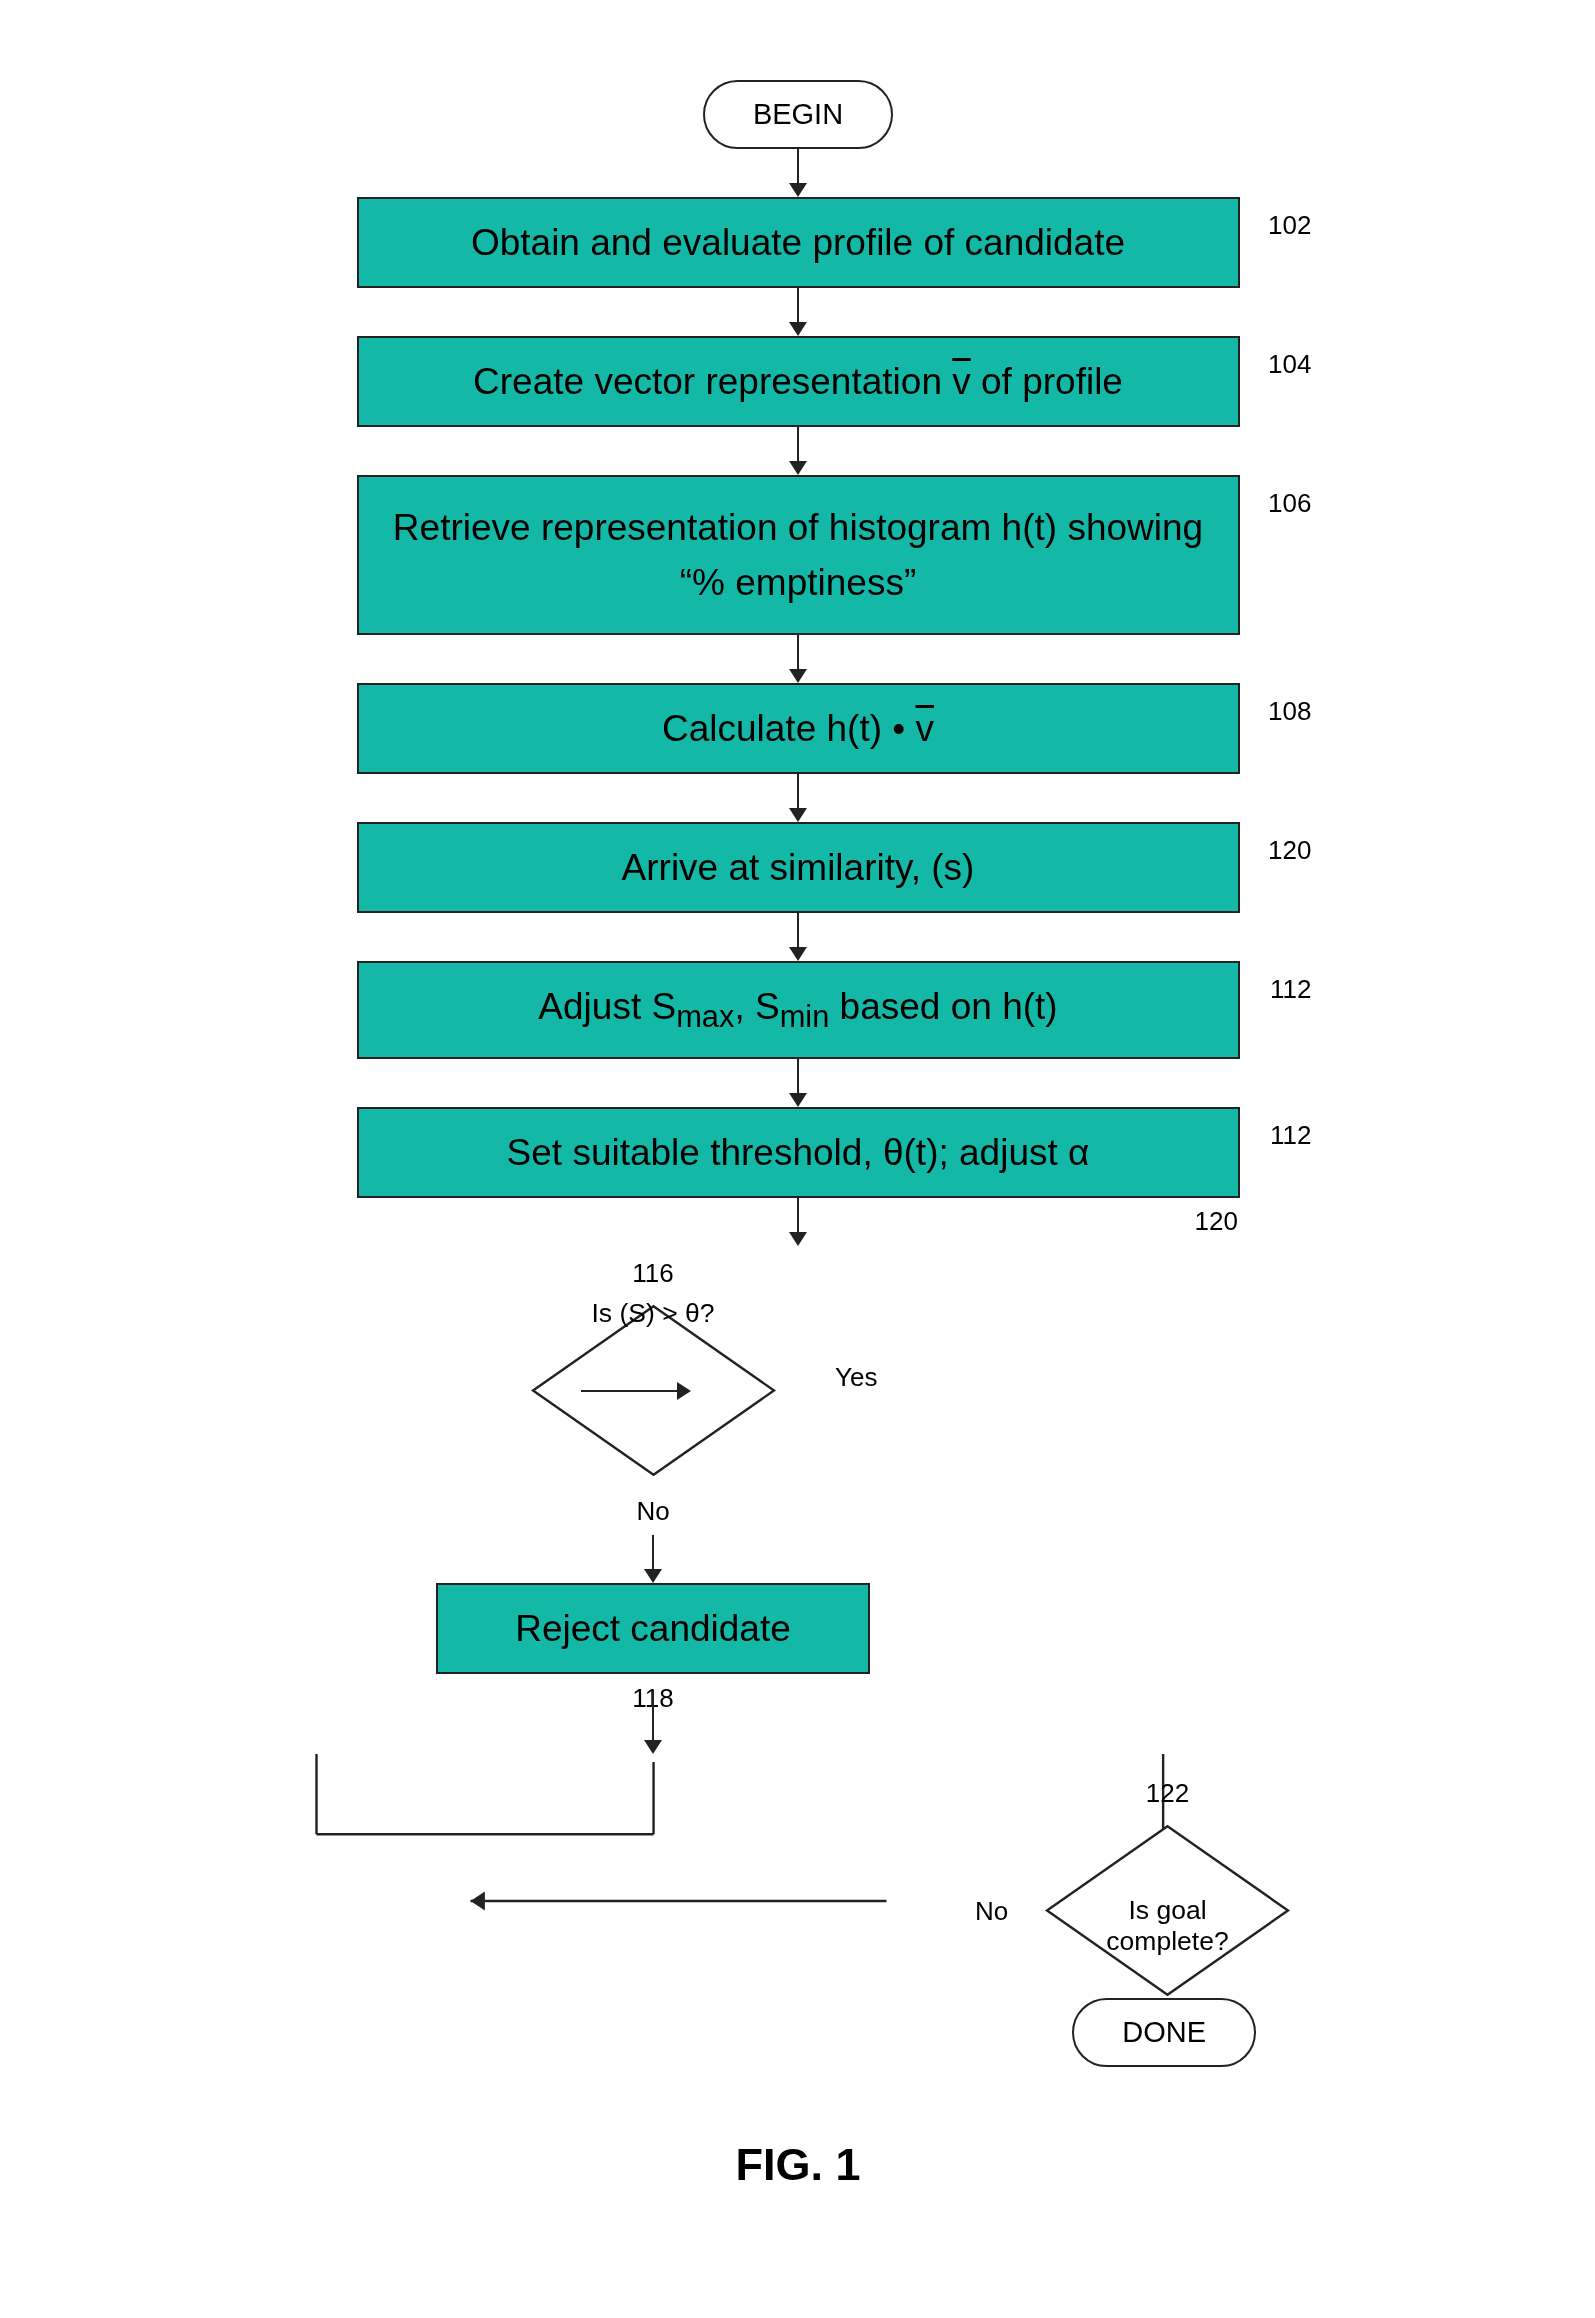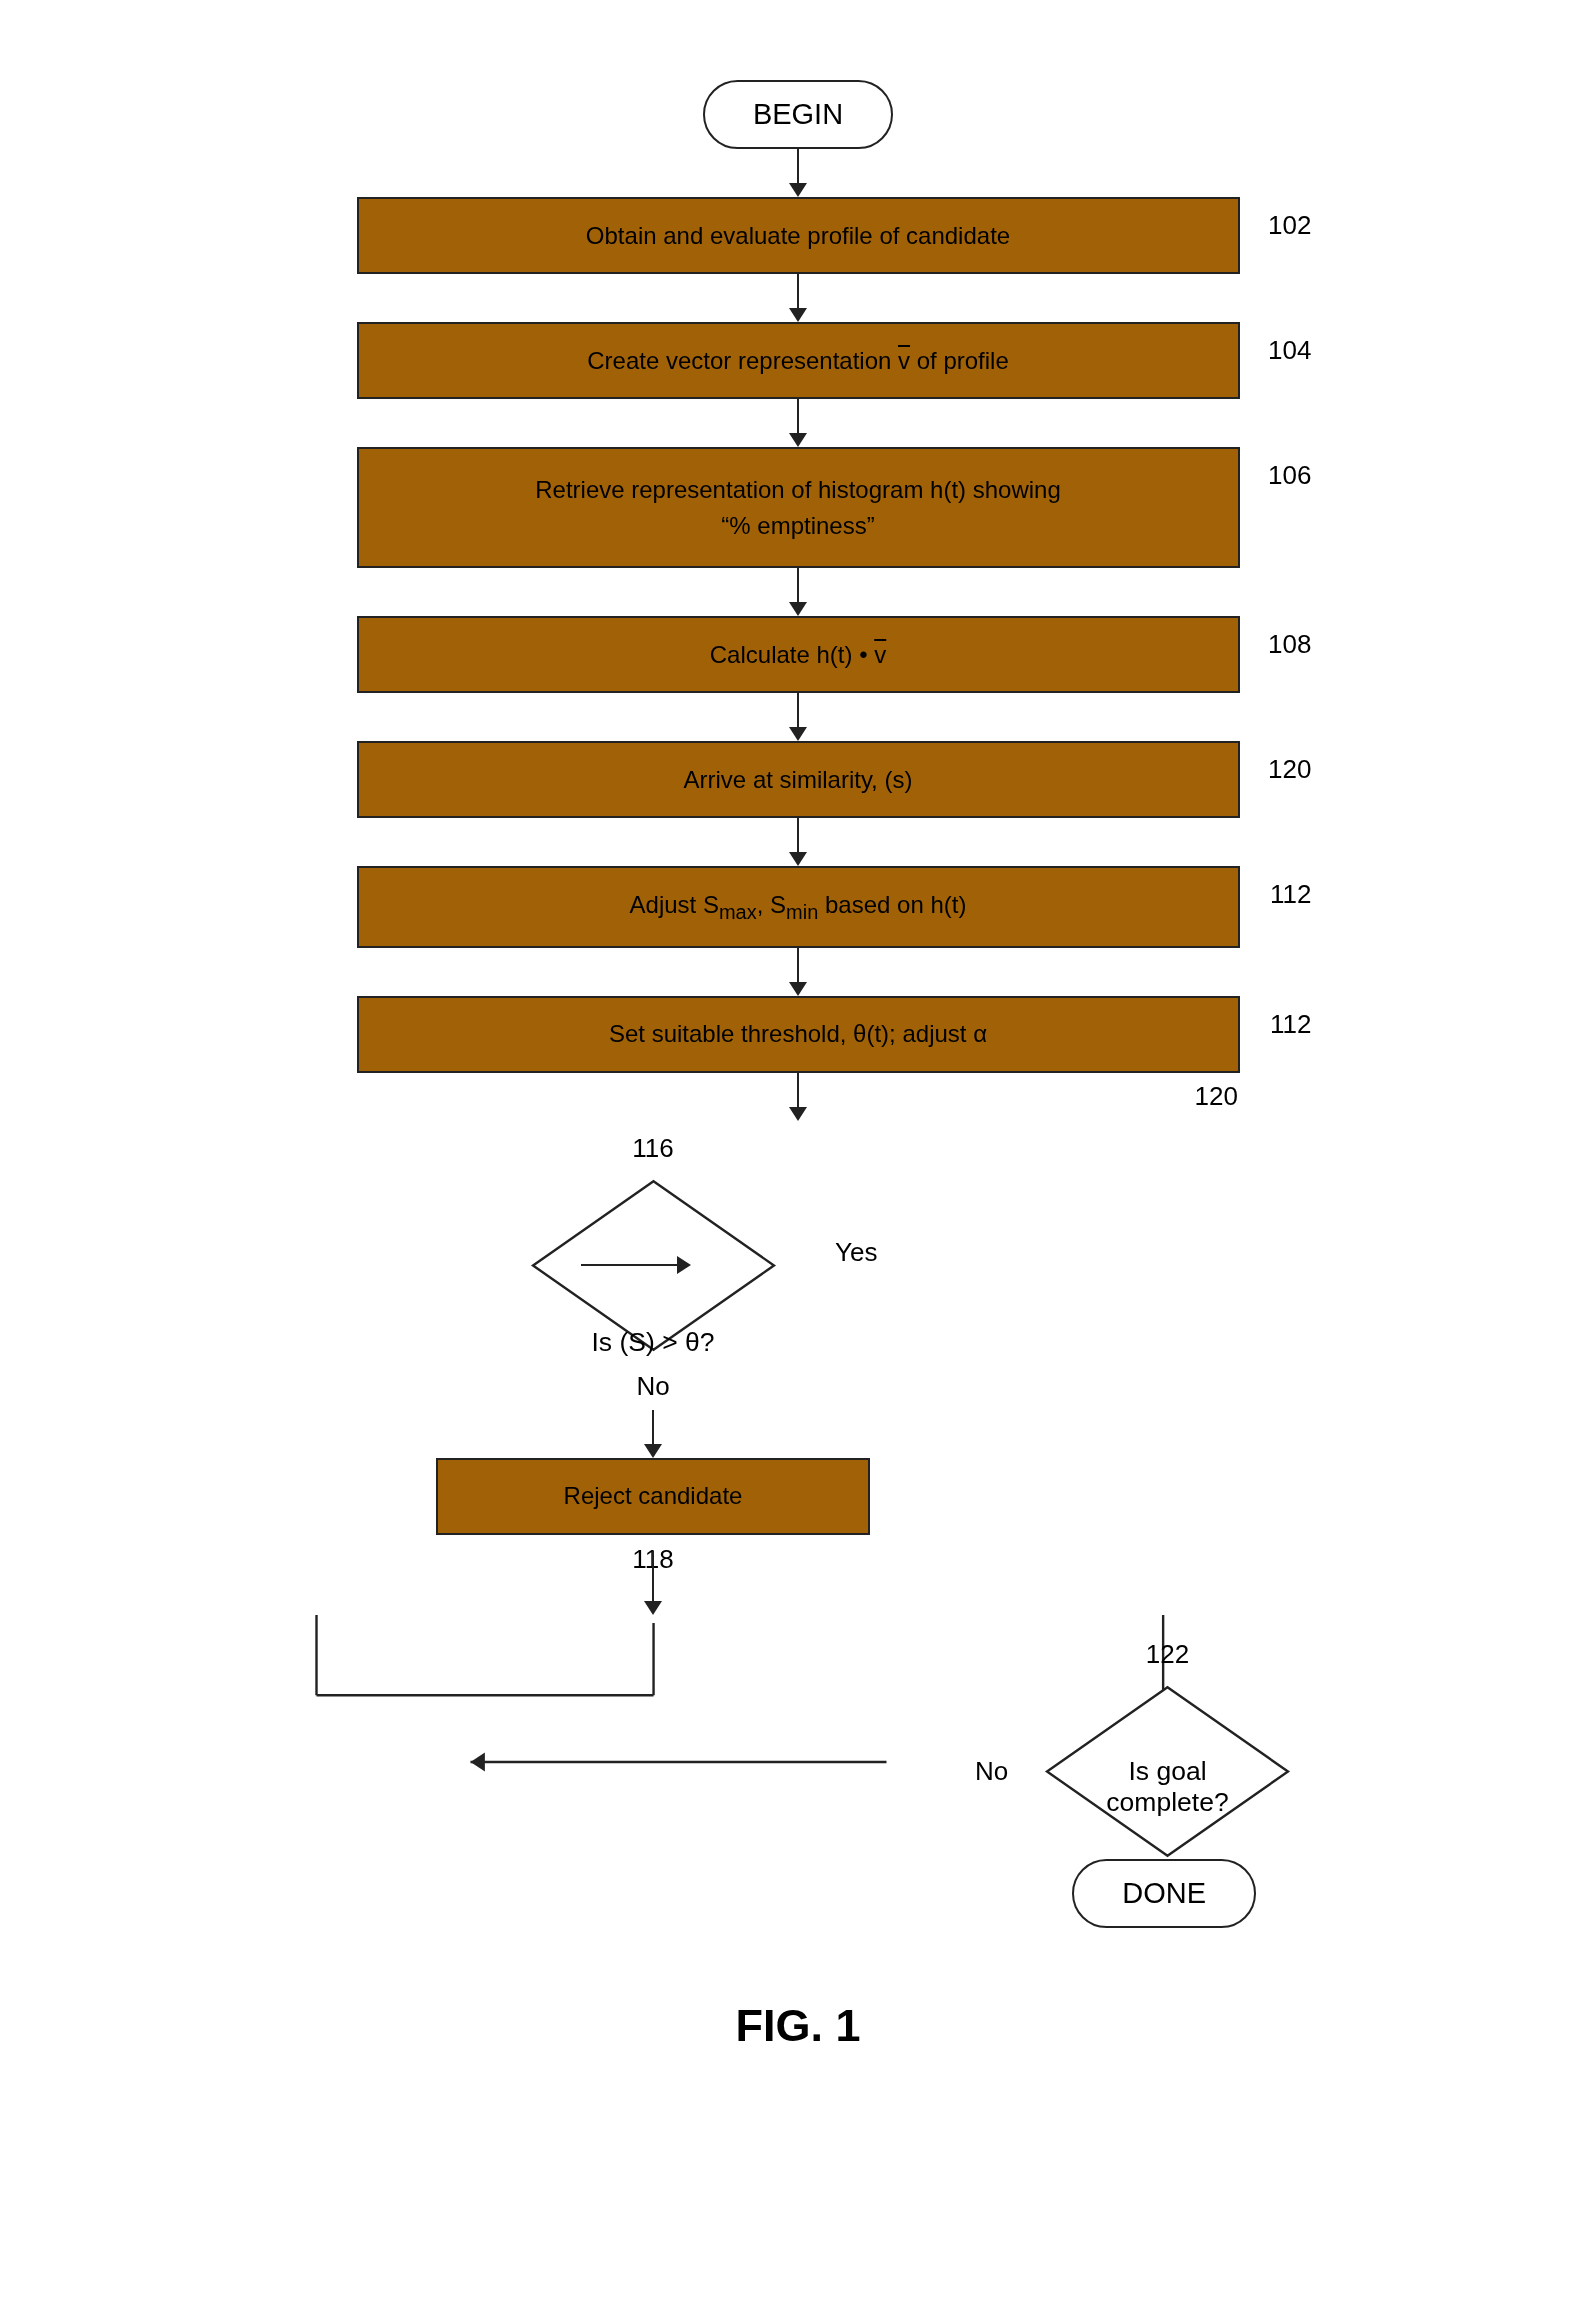--- a/index.html
+++ b/index.html
@@ -16,23 +16,23 @@
     .diagram {
       position: relative;
       width: 1124px;
       display: flex;
       flex-direction: column;
       align-items: center;
     }
     
     .fc-box {
       border: 2.4px solid #222;
-      background: #a16207;
+      background: #14b8a6;
       text-align: center;
-      font-size: 24px;
+      font-size: 37px;
       padding: 22.5px 32px;
       position: relative;
     }
     .fc-box-wide {
       width: 883px;
     }
     
     .fc-rounded {
       border: 2.4px solid #222;
       border-radius: 40px;
@@ -173,21 +173,21 @@
   <div class="arrow-down">
     <div class="arrow-line"></div>
     <div class="arrow-head"></div>
   </div>
 
   <div style="position:relative; width:1124px; height:289px; display:flex; align-items:center; justify-content:center;">
 
     <div style="position:relative; left:-145px;">
 
       <div style="position:absolute; top:-40px; left:50%; transform:translateX(-50%); font-size:26px;">116</div>
-      <div style="position:relative; width:257px; height:185px; display:flex; align-items:flex-end; justify-content:center;">
+      <div style="position:relative; width:257px; height:185px; display:flex; align-items:flex-start; justify-content:center;">
         <svg width="257" height="185" viewBox="0 0 320 230">
           <polygon points="160,10 310,115 160,220 10,115" fill="white" stroke="#222" stroke-width="3"></polygon>
         </svg>
         <div style="position:absolute; text-align:center; font-size:26.5px; z-index:2;">
           <span>Is (S) &gt; θ?</span>
         </div>
       </div>
 
       <div style="position:absolute; top:64px; right:-96px; font-size:26px;">Yes</div>
 

